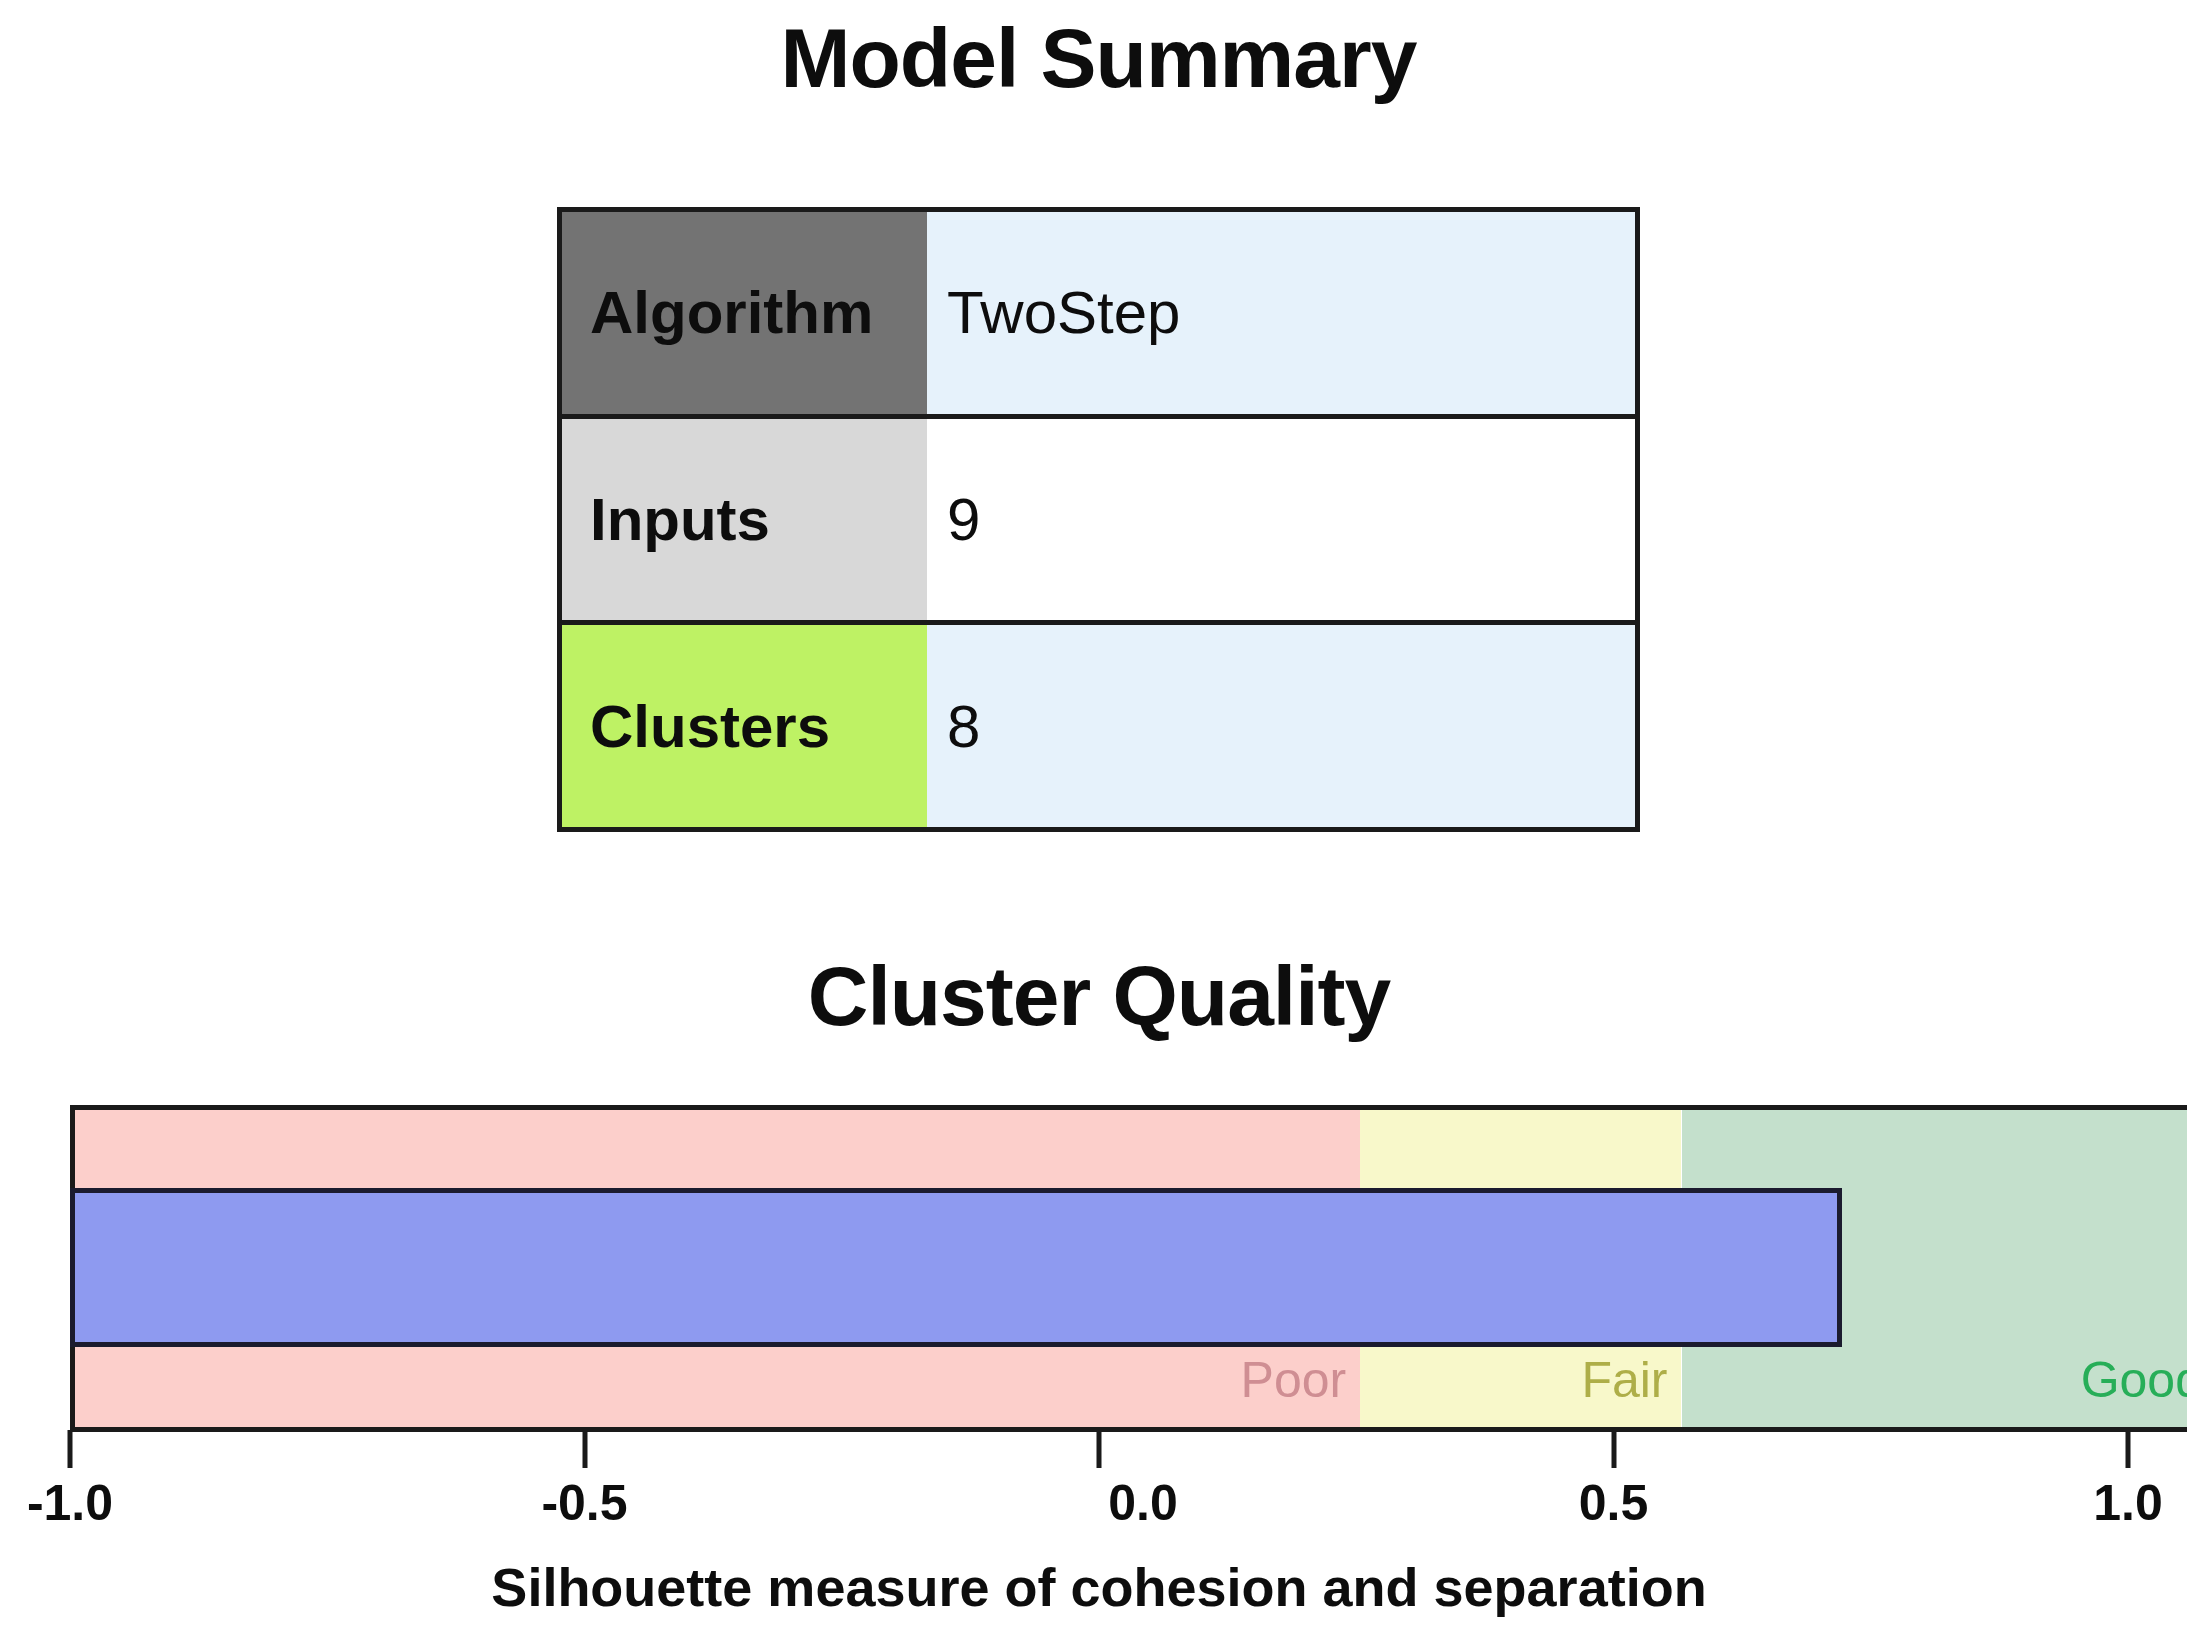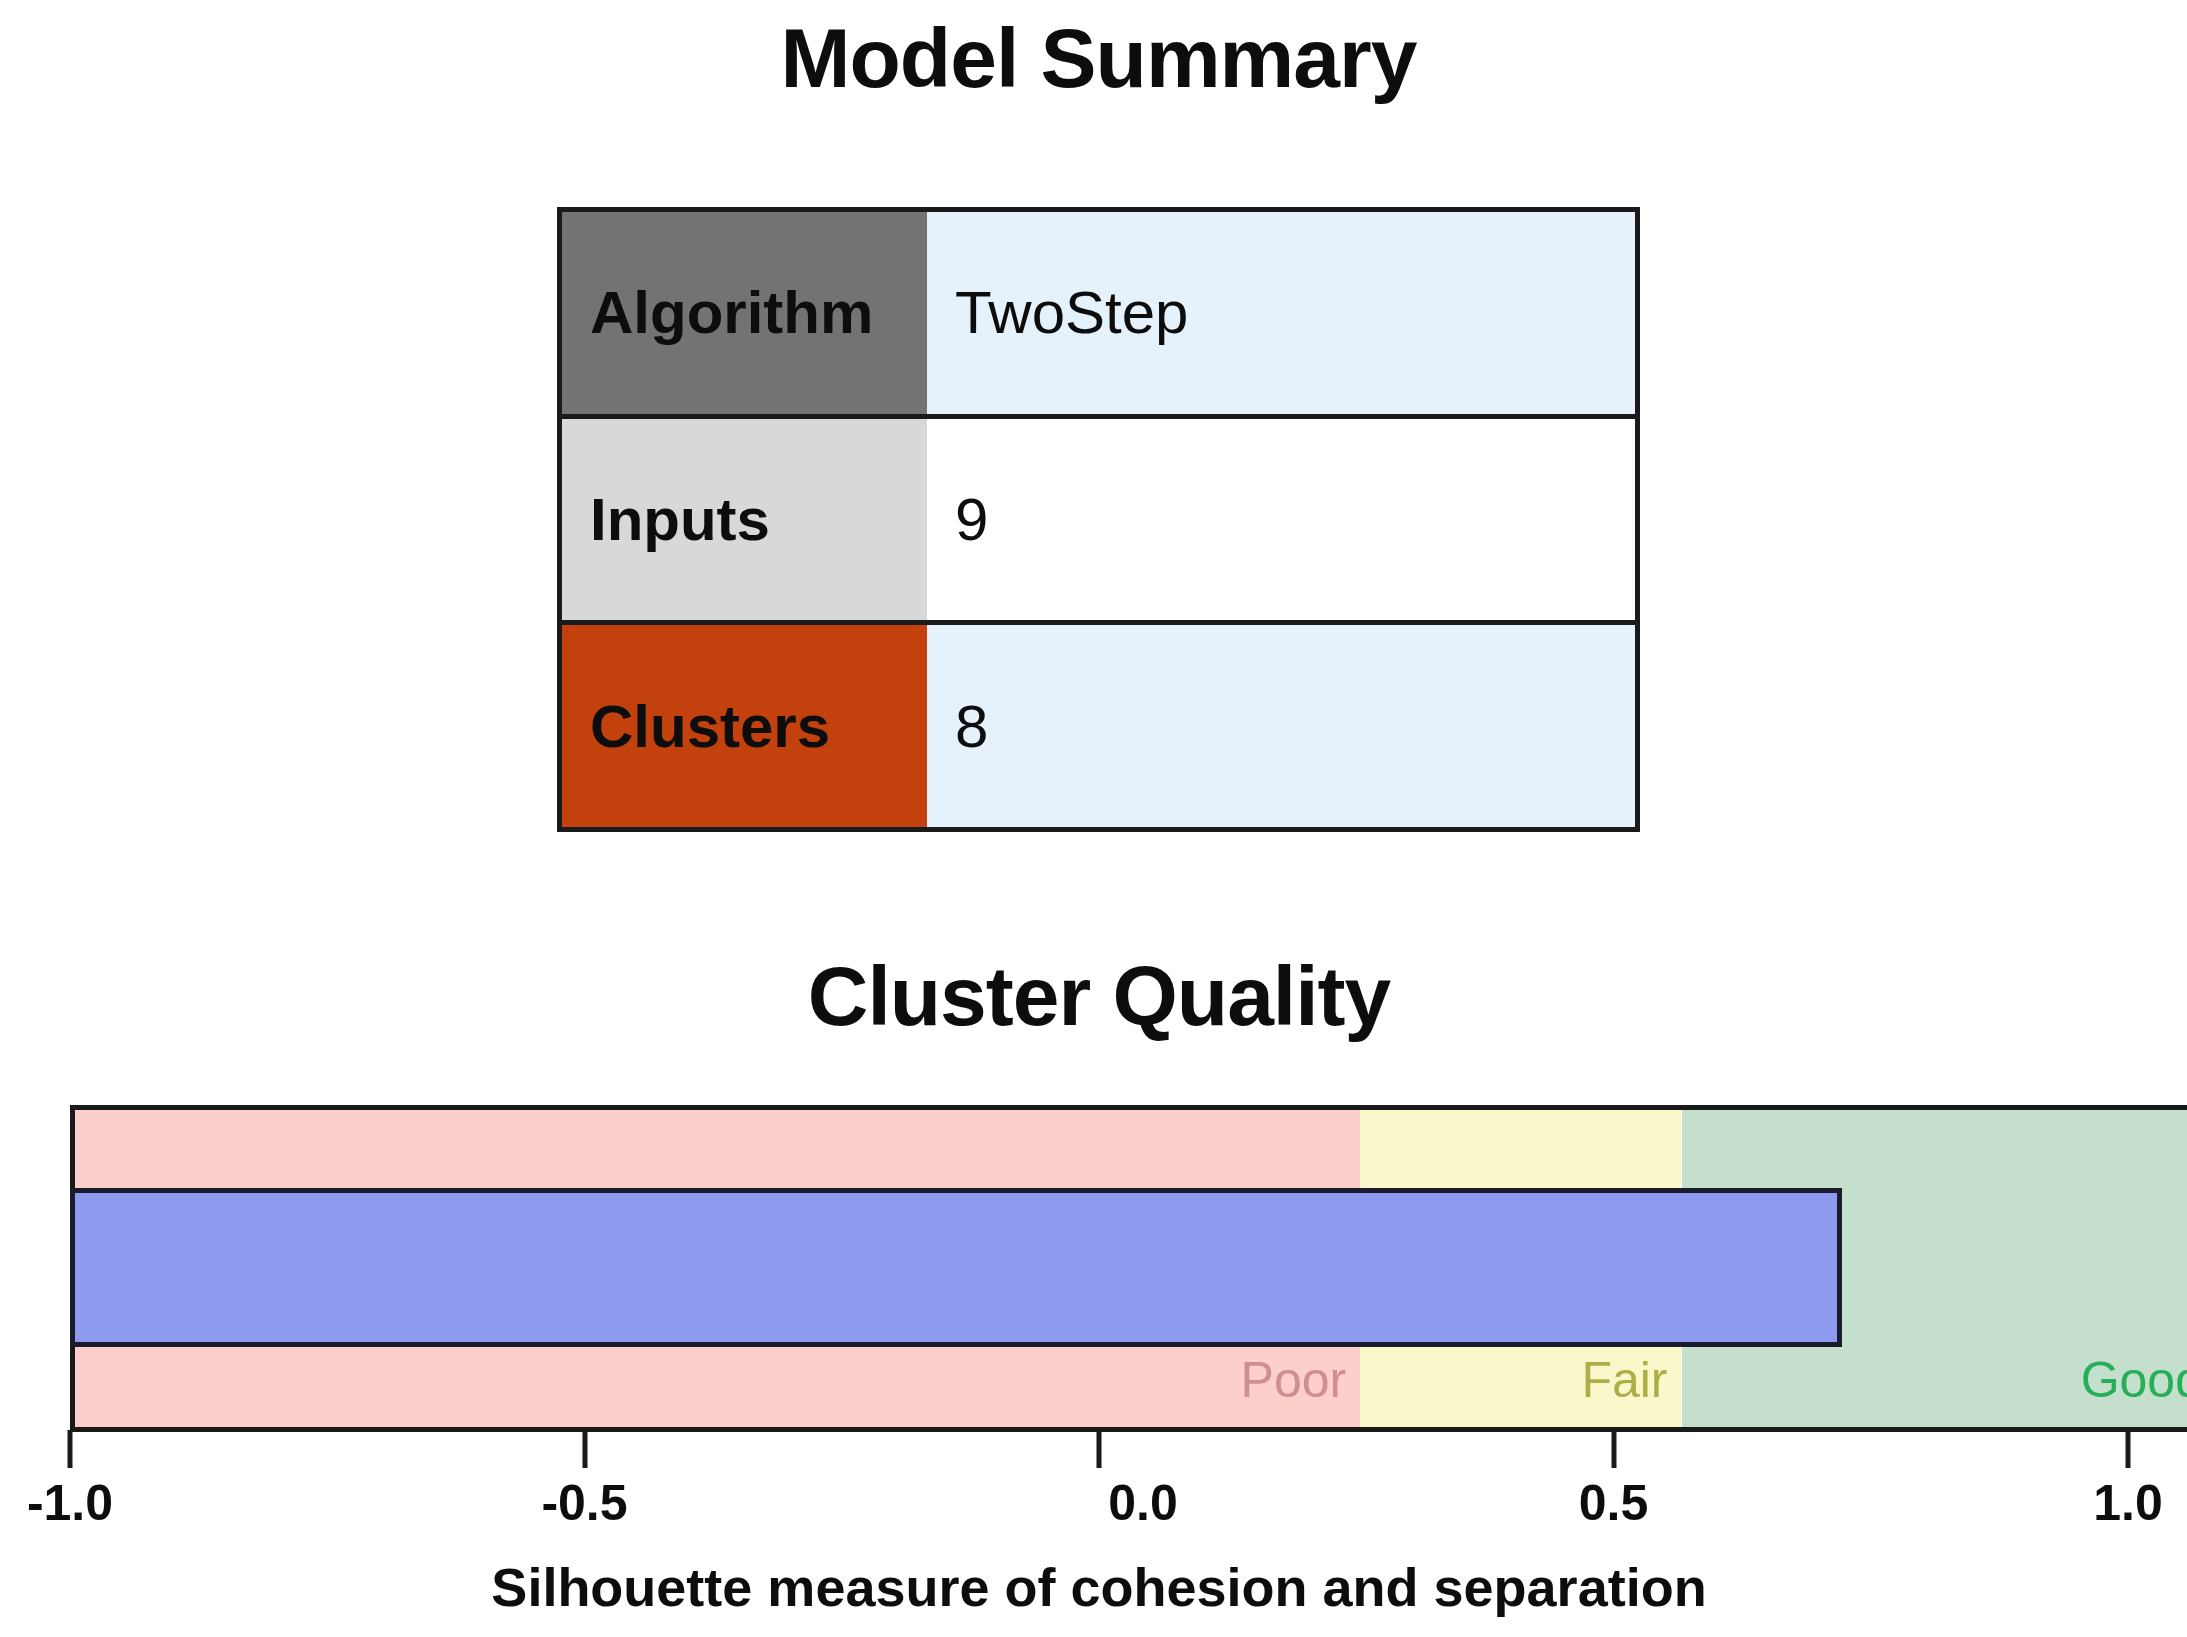--- a/index.html
+++ b/index.html
@@ -20,21 +20,21 @@
     border:5px solid #1a1a1a;box-sizing:border-box;display:flex;flex-direction:column;
   }
   .t-row{flex:1 1 0;display:flex;min-height:0;}
   .t-row + .t-row{border-top:5px solid #1a1a1a;}
   .t-label{
     width:365px;flex:0 0 365px;display:flex;align-items:center;
     padding-left:28px;box-sizing:border-box;font-weight:bold;font-size:60px;
   }
   .t-value{
     flex:1 1 auto;display:flex;align-items:center;
-    padding-left:28px;box-sizing:border-box;font-size:60px;
+    padding-left:20px;box-sizing:border-box;font-size:60px;
   }
 
   
   #plot{
     position:absolute;left:70px;top:1105px;width:2152px;height:327px;
     border:5px solid #1a1a1a;box-sizing:border-box;overflow:visible;
   }
   .zone{position:absolute;top:0;height:100%;}
   .zone-label{
     position:absolute;bottom:22px;right:14px;font-size:50px;line-height:1;
@@ -67,21 +67,21 @@
 <div id="summary-table">
   <div class="t-row">
     <div class="t-label" style="background: #737373;">Algorithm</div>
     <div class="t-value" style="background: rgb(230, 242, 251);">TwoStep</div>
   </div>
   <div class="t-row">
     <div class="t-label" style="background: rgb(216, 216, 216);">Inputs</div>
     <div class="t-value" style="background: rgb(255, 255, 255);">9</div>
   </div>
   <div class="t-row">
-    <div class="t-label" style="background: #c2410c;">Clusters</div>
+    <div class="t-label" style="background: #bef264;">Clusters</div>
     <div class="t-value" style="background: rgb(230, 242, 251);">8</div>
   </div>
 </div>
 
 <div class="fig-title" id="cluster-quality-title">Cluster Quality</div>
 
 <div id="plot">
     <div class="zone" style="left: 0%; width: 60%; background: rgb(252, 207, 203);">
       <span class="zone-label" style="color: rgb(207, 142, 147);">Poor</span>
     </div>

